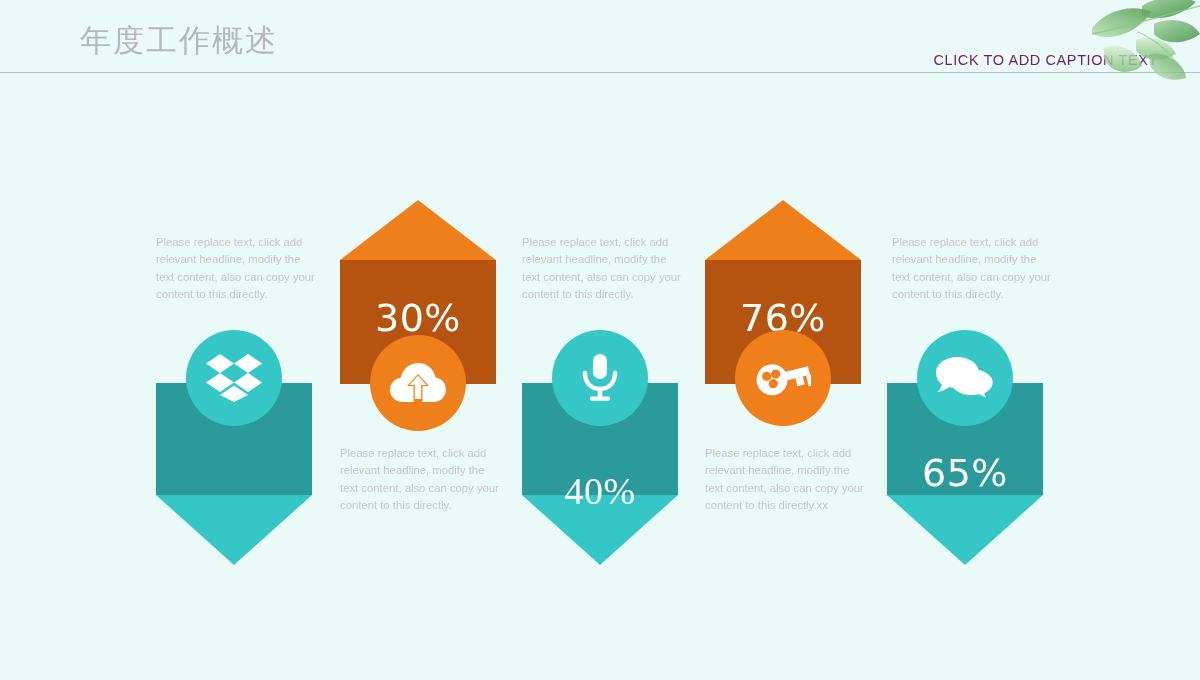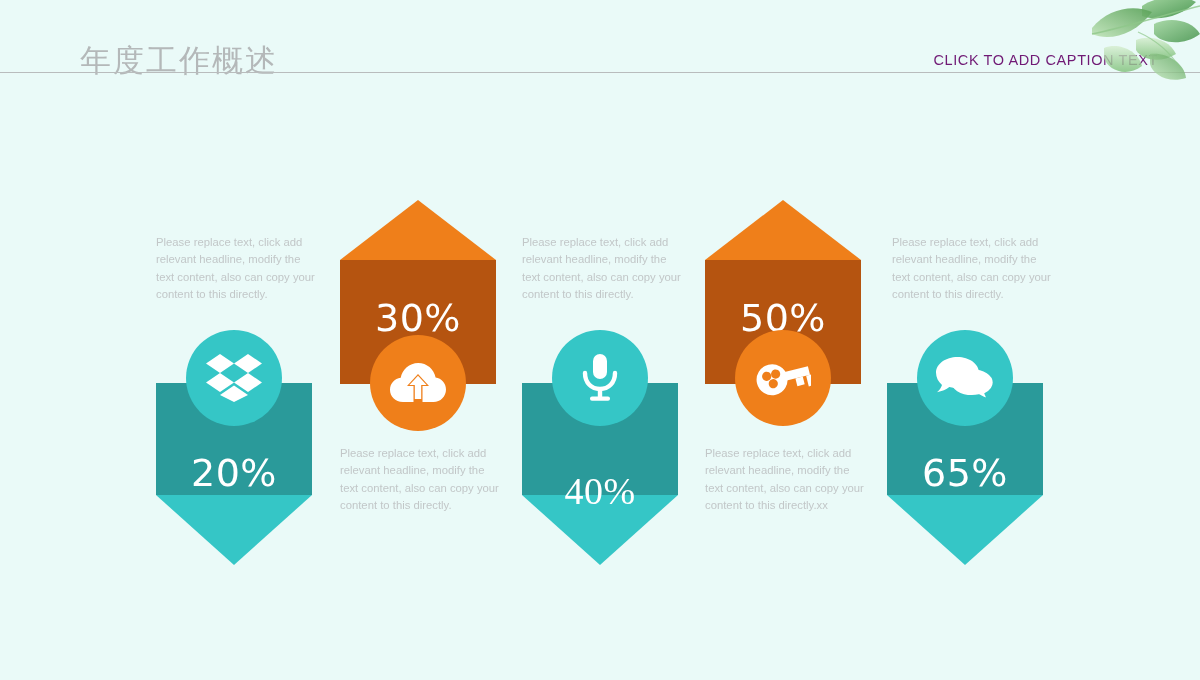--- a/index.html
+++ b/index.html
@@ -6,21 +6,21 @@
   body{
     width:1200px;height:680px;
     background:#eafaf8;
     font-family:"Liberation Sans","DejaVu Sans",sans-serif;
     overflow:hidden;position:relative;
   }
   
   .header{position:absolute;left:0;top:0;width:1200px;height:73px;}
   .header-rule{position:absolute;left:0;top:72px;width:1200px;height:1px;background:#b9bcbd;}
   .page-title{
-    position:absolute;left:80px;top:40px;
+    position:absolute;left:80px;top:20px;
     font-size:31px;color:#b4b8b9;letter-spacing:2px;
     font-family:"DejaVu Sans","Liberation Sans",sans-serif;
     white-space:nowrap;
   }
   .caption-text{
     position:absolute;right:42px;top:52px;
     font-size:14.5px;color:#701a75;letter-spacing:.6px;white-space:nowrap;
   }
   
   .leaf-decor{position:absolute;right:0;top:-6px;width:170px;height:130px;pointer-events:none;}
@@ -83,21 +83,20 @@
 </div>
 
 <div class="board">
 
   <div class="item" style="left:156px;">
     <div class="blurb" style="left:0px;top:234px;">Please replace text, click add relevant headline, modify the text content, also can copy your content to this directly.</div>
     <div class="shape">
       <div class="body" style="top:383px;height:112px;background:#2a9a9a;"></div>
       <div class="point" style="top:495px;border-top:70px solid #35c6c6;"></div>
     </div>
-    <div class="pct" style="top:451px;">20%</div>
     <div class="circle" style="left:30px;top:330px;background:#35c6c6;">
       <svg width="56" height="52" viewBox="0 0 56 52">
         <polygon points="14,2 0,11.5 14,21 28,11.5" fill="#ffffff"></polygon>
         <polygon points="42,2 28,11.5 42,21 56,11.5" fill="#ffffff"></polygon>
         <polygon points="14,21 0,30.5 14,40 28,30.5" fill="#ffffff"></polygon>
         <polygon points="42,21 28,30.5 42,40 56,30.5" fill="#ffffff"></polygon>
         <polygon points="28,33.5 14,43 28,50 42,43" fill="#ffffff"></polygon>
       </svg>
     </div>
   </div>
@@ -137,21 +136,21 @@
         <rect x="12" y="44.5" width="20" height="4.2" rx="2" fill="#ffffff"></rect>
       </svg>
     </div>
   </div>
 
   <div class="item" style="left:705px;">
     <div class="shape">
       <div class="point" style="top:200px;border-bottom:60px solid #ef7f1a;"></div>
       <div class="body" style="top:260px;height:124px;background:#b55410;"></div>
     </div>
-    <div class="pct" style="top:296px;">50%</div>
+    <div class="pct" style="top:296px;">76%</div>
     <div class="circle" style="left:30px;top:330px;background:#ef7f1a;">
       <svg width="56" height="46" viewBox="0 0 56 46">
         <g transform="rotate(-14 28 23)">
           <circle cx="17" cy="22" r="15.5" fill="#ffffff"></circle>
           <circle cx="12.6" cy="17.4" r="4.6" fill="#ef7f1a"></circle>
           <circle cx="21.8" cy="17.4" r="4.6" fill="#ef7f1a"></circle>
           <circle cx="17.2" cy="26.2" r="4.6" fill="#ef7f1a"></circle>
           <rect x="30" y="17.6" width="25" height="8.8" fill="#ffffff"></rect>
           <rect x="40" y="26.4" width="7.5" height="8" fill="#ffffff"></rect>
           <rect x="51" y="26.4" width="5" height="11" fill="#ffffff"></rect>

